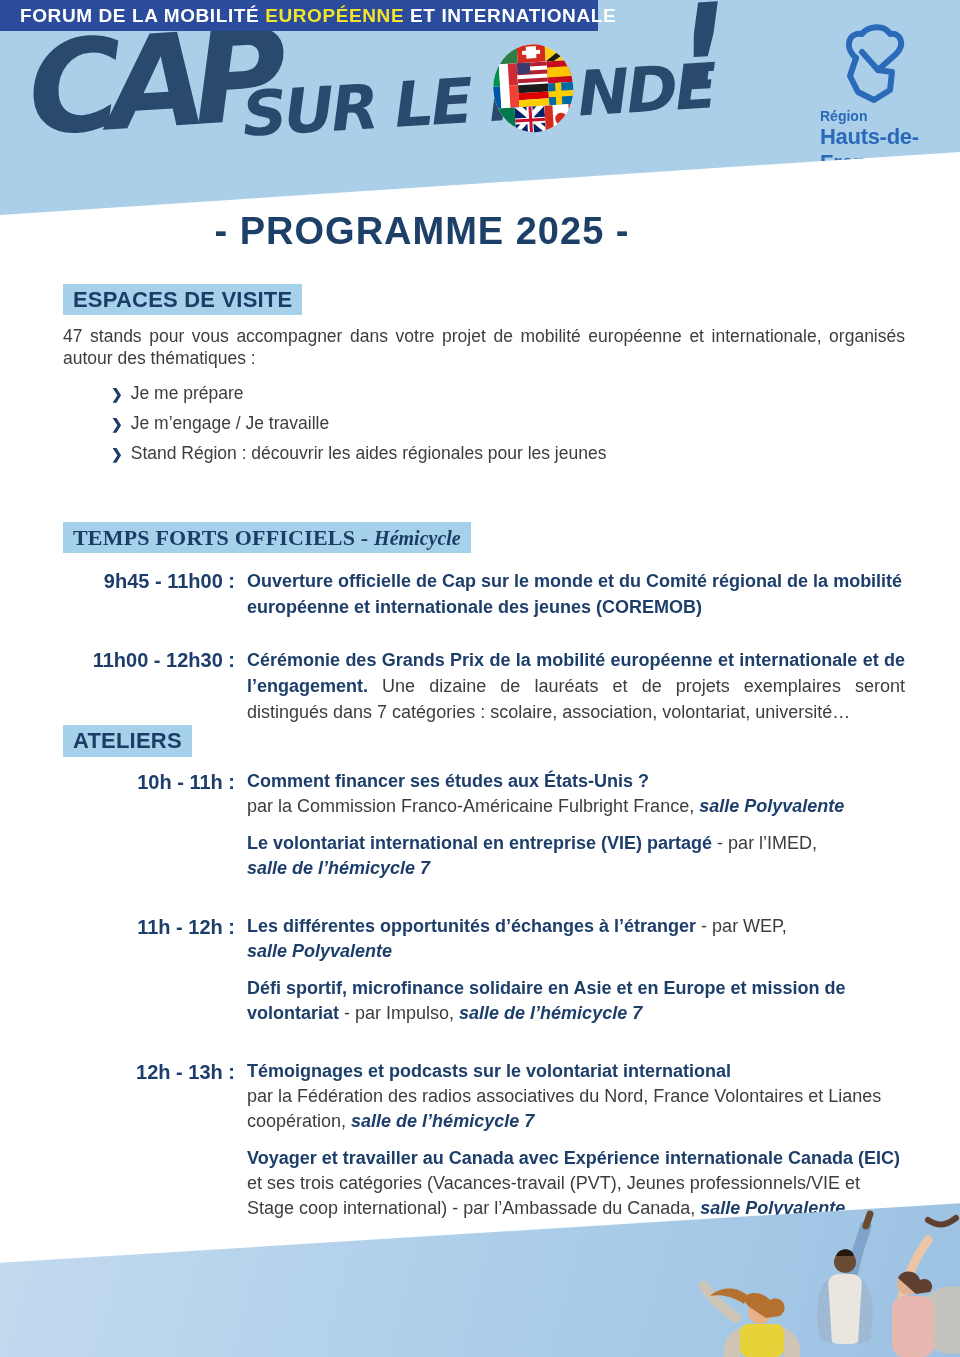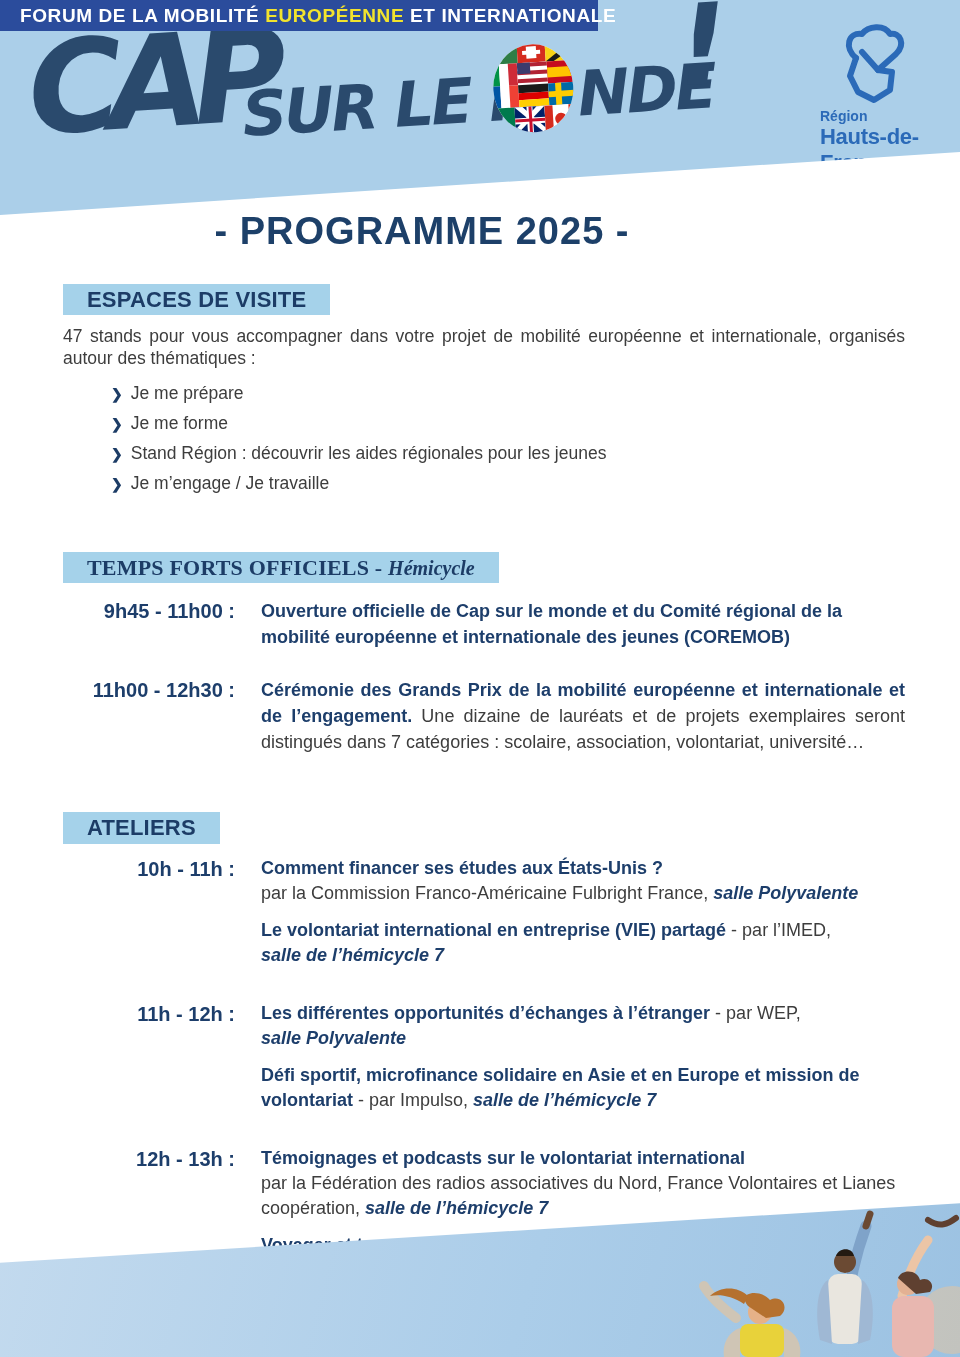--- a/index.html
+++ b/index.html
@@ -30,38 +30,38 @@
   .region-logo .map{display:block;margin-left:14px;}
   .region-logo .l1{font-size:14px;font-weight:700;margin:2px 0 0 8px;}
   .region-logo .l2{font-size:22px;font-weight:800;margin:0 0 0 8px;letter-spacing:-0.3px;}
 
   .prog-title{position:absolute;top:210px;left:0;width:844px;text-align:center;
               font-size:38px;font-weight:800;color:#1d4069;letter-spacing:1px;}
 
   
   .content{position:absolute;left:63px;right:55px;top:284px;}
   .sec-head{display:inline-block;background:#a5d2ea;color:#1c3c66;font-weight:800;
-            font-size:22px;padding:4px 24px 3px;letter-spacing:0.2px;line-height:1.1;}
+            font-size:22px;padding:4px 10px 3px;letter-spacing:0.2px;line-height:1.1;}
   .sec-head .it{font-style:italic;font-size:20px;letter-spacing:0;}
   .intro{margin:10px 0 7px;font-size:17.5px;line-height:22px;color:#3d3d3d;text-align:justify;}
   .bullets{margin:13px 0 0 48px;padding:0;list-style:none;}
   .bullets li{font-size:17.5px;line-height:23px;color:#3d3d3d;margin-top:6px;}
   .bullets .chev{color:#1c3c66;font-weight:700;margin-right:8px;font-size:14px;}
 
-  .schedule{display:grid;grid-template-columns:172px 1fr;column-gap:26px;}
+  .schedule{display:grid;grid-template-columns:172px 1fr;column-gap:12px;}
   .time{text-align:right;font-weight:800;font-size:20px;color:#1d3e6b;line-height:26px;white-space:nowrap;}
   .b{font-weight:700;color:#1d3e6b;}
   .reg{color:#3d3d3d;}
   .salle{font-weight:700;font-style:italic;color:#1d3e6b;}
   .tf-text{font-size:18px;line-height:26px;}
   .just{text-align:justify;}
   .ev{font-size:18px;line-height:25px;}
   .ev + .ev{margin-top:12px;}
   .mt56{margin-top:56px;font-family:Liberation Serif, serif;}
-  .mt57{margin-top:57px;}
+  .mt57{}
   .rowgap26{row-gap:27px;margin-top:15px;}
   .rowgap34{row-gap:33px;margin-top:12px;}
 
   
   .photo-band{position:absolute;left:0;bottom:0;width:960px;height:157px;
               clip-path:polygon(0 40%,100% 2%,100% 100%,0 100%);
               background:linear-gradient(105deg,#c3daee 0%,#abcde9 55%,#9cc2e2 100%);}
   .photo-band svg{position:absolute;right:0;bottom:0;}
 </style>
 </head>
@@ -144,23 +144,22 @@
 
   <div class="prog-title">- PROGRAMME 2025 -</div>
 
   <div class="content">
 
     
     <div class="sec-head">ESPACES DE VISITE</div>
     <p class="intro">47 stands pour vous accompagner dans votre projet de mobilité européenne et internationale, organisés autour des thématiques :</p>
     <ul class="bullets">
       <li><span class="chev">❯</span><span>Je me prépare</span></li>
-      <li><span class="chev">❯</span><span>Je me forme</span></li>
+      <li><span class="chev">❯</span><span>Je m’engage / Je travaille</span></li>
       <li><span class="chev">❯</span><span>Stand Région : découvrir les aides régionales pour les jeunes</span></li>
-      <li><span class="chev">❯</span><span>Je m’engage / Je travaille</span></li>
     </ul>
 
     
     <div class="mt56">
       <div class="sec-head"><span>TEMPS FORTS OFFICIELS - </span><span class="it">Hémicycle</span></div>
     </div>
     <div class="schedule rowgap26">
       <div class="time">9h45 - 11h00 :</div>
       <div class="tf-text">
         <span class="b">Ouverture officielle de Cap sur le monde et du Comité régional de la mobilité européenne et internationale des jeunes (COREMOB)</span><span class="reg"></span>

